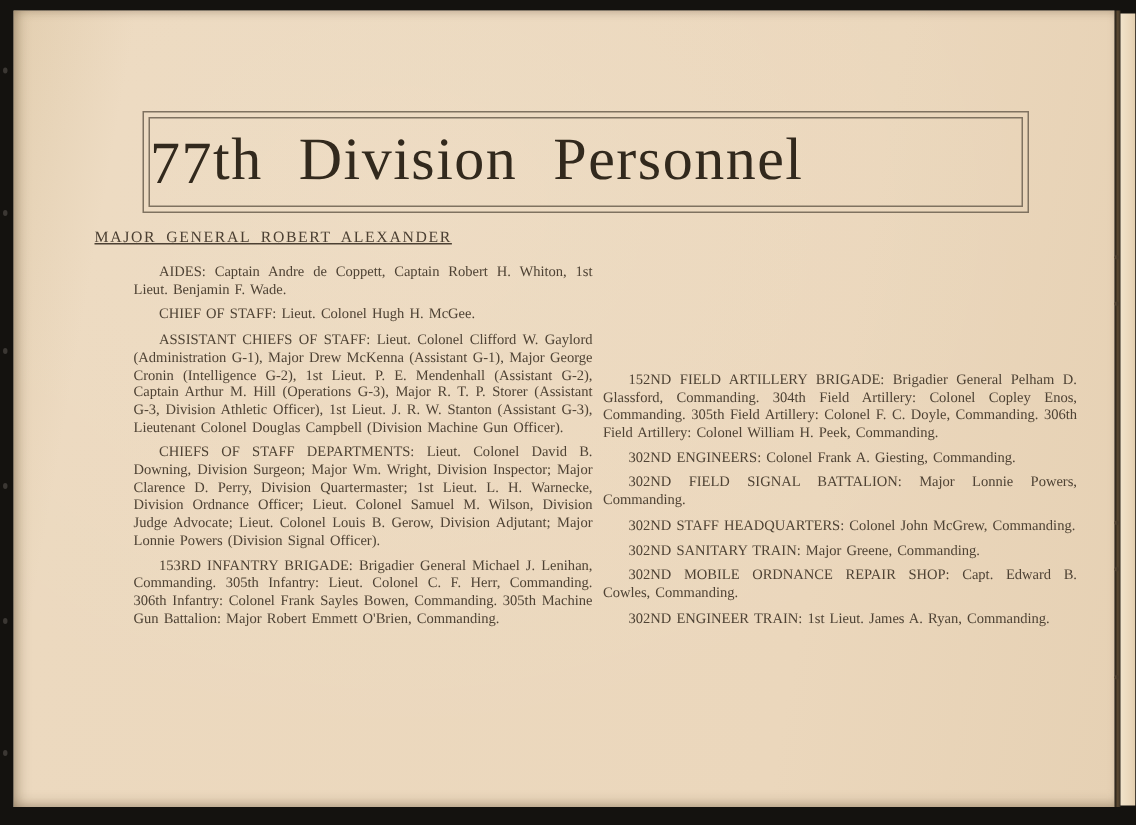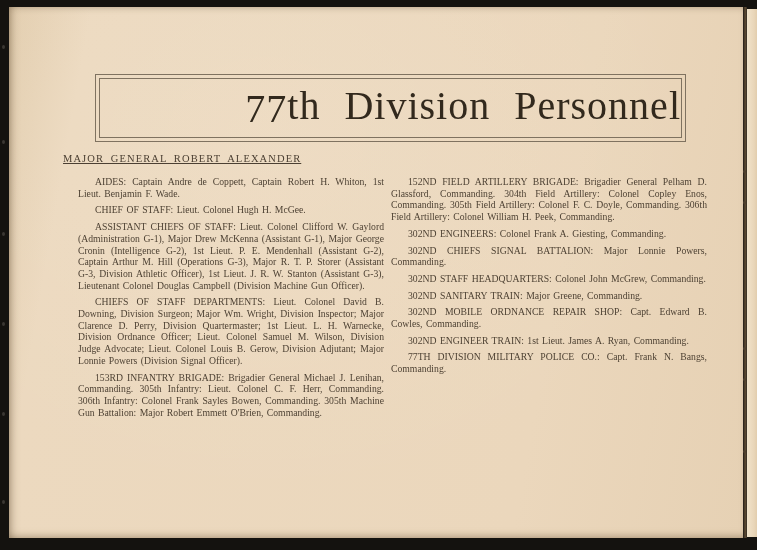--- a/index.html
+++ b/index.html
@@ -74,21 +74,21 @@
     padding: 3px;
     box-sizing: border-box;
   }
   .title-box-inner {
     width: 100%;
     height: 100%;
     border: 1px solid #7f7260;
     box-sizing: border-box;
     display: flex;
     align-items: center;
-    justify-content: flex-end;
+    justify-content: flex-start;
   }
   .title {
     margin: 0;
     font-weight: normal;
     font-size: 40px;
     letter-spacing: 1px;
     word-spacing: 13px;
     color: #32291d;
     line-height: 1;
     padding-bottom: 4px;
@@ -104,25 +104,26 @@
     width: 630px;
     text-align: left;
     font-size: 10.5px;
     letter-spacing: 1.1px;
     word-spacing: 3px;
     color: #4c4033;
     text-decoration: underline;
   }
   .columns {
     position: absolute;
-    left: 69px;
+    left: 80px;
     top: 169px;
     width: 629px;
     display: flex;
     gap: 7px;
+    align-items: flex-end;
   }
   .col-left  { width: 306px; }
   .col-right { width: 316px; }
   .para {
     margin: 0 0 5px 0;
     font-size: 9.7px;
     line-height: 11.7px;
     text-align: justify;
     text-indent: 17px;
     color: #4e4234;
@@ -155,26 +156,25 @@
       <div class="col-left">
         <p class="para">AIDES:  Captain Andre de Coppett, Captain Robert H. Whiton, 1st Lieut. Benjamin F. Wade.</p>
         <p class="para">CHIEF OF STAFF:  Lieut. Colonel Hugh H. McGee.</p>
         <p class="para">ASSISTANT CHIEFS OF STAFF:  Lieut. Colonel Clifford W. Gaylord (Administration G-1), Major Drew McKenna (Assistant G-1), Major George Cronin (Intelligence G-2), 1st Lieut. P. E. Mendenhall (Assistant G-2), Captain Arthur M. Hill (Operations G-3), Major R. T. P. Storer (Assistant G-3, Division Athletic Officer), 1st Lieut. J. R. W. Stanton (Assistant G-3), Lieutenant Colonel Douglas Campbell (Division Machine Gun Officer).</p>
         <p class="para">CHIEFS OF STAFF DEPARTMENTS:  Lieut. Colonel David B. Downing, Division Surgeon;  Major Wm. Wright, Division Inspector;  Major Clarence D. Perry, Division Quartermaster;  1st Lieut. L. H. Warnecke, Division Ordnance Officer;  Lieut. Colonel Samuel M. Wilson, Division Judge Advocate;  Lieut. Colonel Louis B. Gerow, Division Adjutant;  Major Lonnie Powers (Division Signal Officer).</p>
         <p class="para">153RD INFANTRY BRIGADE:  Brigadier General Michael J. Lenihan, Commanding.  305th Infantry:  Lieut. Colonel C. F. Herr, Commanding.  306th Infantry:  Colonel Frank Sayles Bowen, Commanding.  305th Machine Gun Battalion:  Major Robert Emmett O'Brien, Commanding.</p>
       </div>
       <div class="col-right">
         <p class="para">152ND FIELD ARTILLERY BRIGADE:  Brigadier General Pelham D. Glassford, Commanding.  304th Field Artillery:  Colonel Copley Enos, Commanding.  305th Field Artillery:  Colonel F. C. Doyle, Commanding.  306th Field Artillery:  Colonel William H. Peek, Commanding.</p>
         <p class="para">302ND ENGINEERS:  Colonel Frank A. Giesting, Commanding.</p>
-        <p class="para">302ND CHIEFS SIGNAL BATTALION:  Major Lonnie Powers, Commanding.</p>
+        <p class="para">302ND FIELD SIGNAL BATTALION:  Major Lonnie Powers, Commanding.</p>
         <p class="para">302ND STAFF HEADQUARTERS:  Colonel John McGrew, Commanding.</p>
         <p class="para">302ND SANITARY TRAIN:  Major Greene, Commanding.</p>
         <p class="para">302ND MOBILE ORDNANCE REPAIR SHOP:  Capt. Edward B. Cowles, Commanding.</p>
         <p class="para">302ND ENGINEER TRAIN:  1st Lieut. James A. Ryan, Commanding.</p>
-        <p class="para">77TH DIVISION MILITARY POLICE CO.:  Capt. Frank N. Bangs, Commanding.</p>
       </div>
     </div>
 
   </div>
 
   <div class="crease"></div>
   <div class="next-page-edge"></div>
 
   <div class="stitch" style="top:170px"></div>
   <div class="stitch" style="top:201px"></div>

